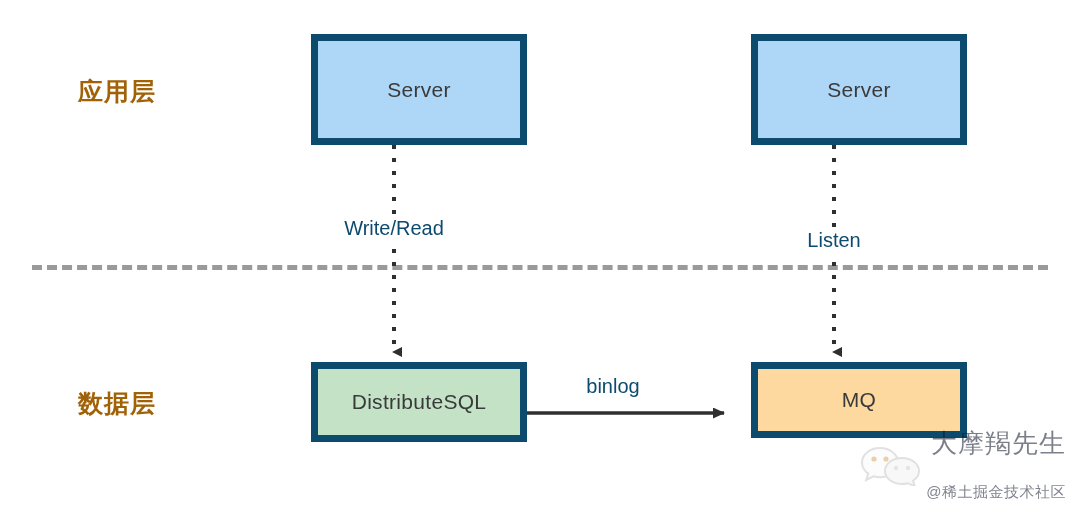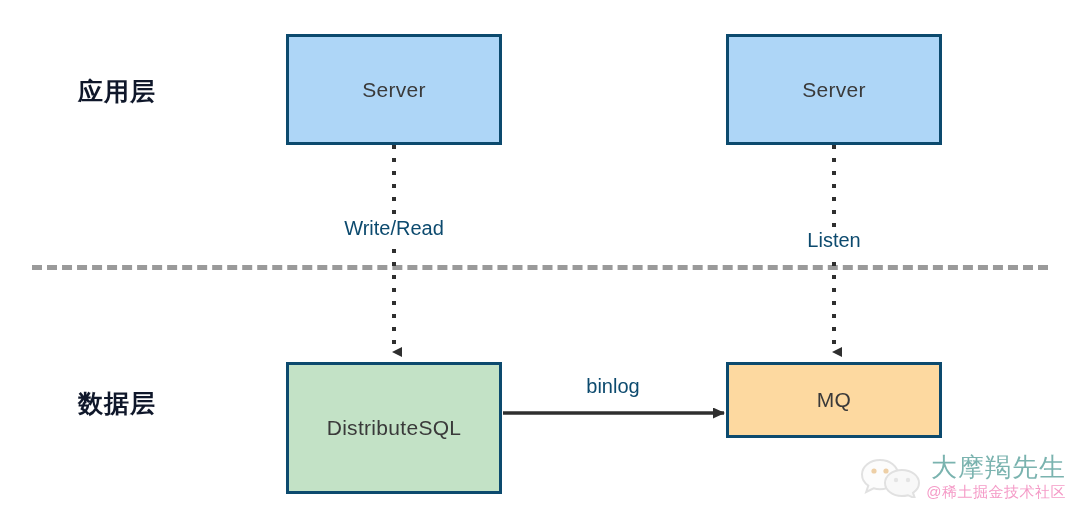--- a/index.html
+++ b/index.html
@@ -16,46 +16,47 @@
     height: 508px;
     background: #ffffff;
     overflow: hidden;
   }
 
   
   .layer-label {
     position: absolute;
     font-size: 25px;
     font-weight: bold;
-    color: #0f172a;
+    color: #a16207;
     letter-spacing: 1px;
     white-space: nowrap;
   }
   #label-app   { left: 78px;  top: 75px; }
   #label-data  { left: 78px;  top: 387px; }
 
   
   .node {
     position: absolute;
     box-sizing: border-box;
-    border: 3px solid #0c4a6e;
+    border: 7px solid #0c4a6e;
     display: flex;
     align-items: center;
     justify-content: center;
     font-size: 21px;
     color: #3a3a3a;
     letter-spacing: 0.3px;
+    margin-left: 25px;
   }
   .node-blue   { background: #aed6f7; }
   .node-green  { background: #c3e2c6; }
   .node-orange { background: #fdd9a0; }
 
   #node-server-left   { left: 286px; top: 34px;  width: 216px; height: 111px; }
   #node-server-right  { left: 726px; top: 34px;  width: 216px; height: 111px; }
-  #node-distributesql { left: 286px; top: 362px; width: 216px; height: 132px; }
+  #node-distributesql { left: 286px; top: 362px; width: 216px; height: 80px; }
   #node-mq            { left: 726px; top: 362px; width: 216px; height: 76px; }
 
   
   #divider {
     position: absolute;
     left: 32px;
     top: 265px;
     width: 1016px;
     height: 0;
     border-top: 5px dashed #9a9a9a;
@@ -96,27 +97,28 @@
     opacity: 0.55;
   }
   #watermark .wm-text {
     display: flex;
     flex-direction: column;
     align-items: flex-end;
     line-height: 1.15;
   }
   #watermark .wm-name {
     font-size: 26px;
-    color: #0f766e;
+    color: #0f172a;
     letter-spacing: 1px;
   }
   #watermark .wm-sub {
     font-size: 15px;
-    color: #ec4899;
+    color: #0f172a;
     letter-spacing: 0.5px;
+    margin-top: 24px;
   }
 </style>
 </head>
 <body>
 
 <div id="canvas">
 
   <div class="layer-label" id="label-app">应用层</div>
   <div class="layer-label" id="label-data">数据层</div>
 

